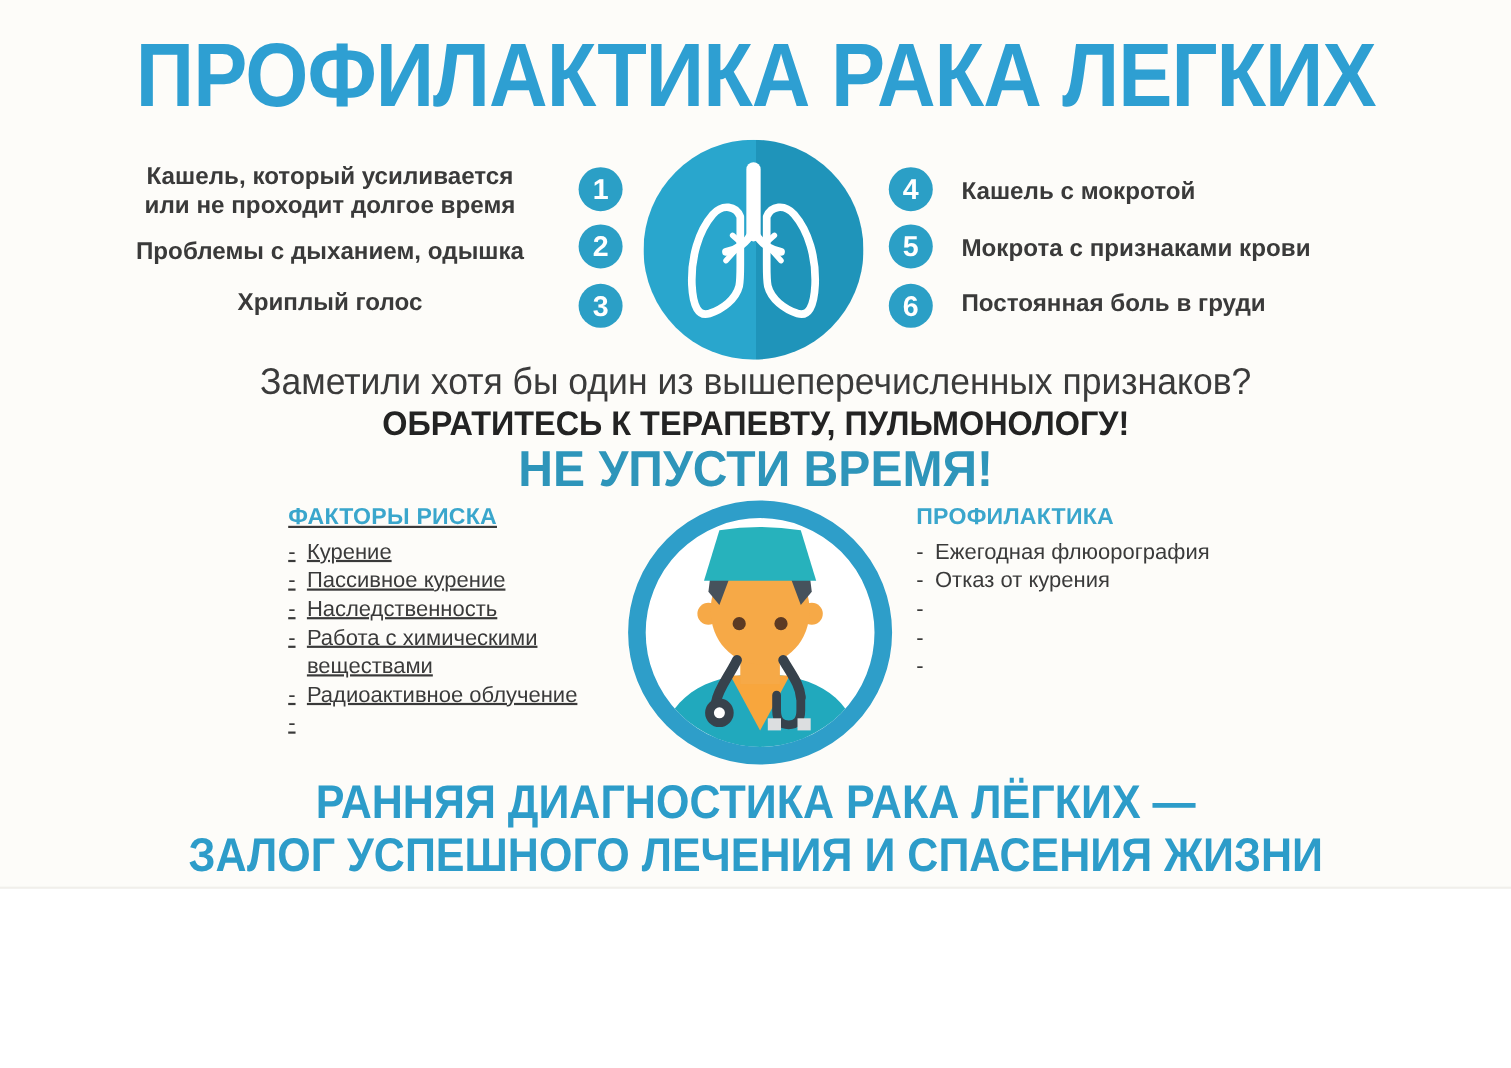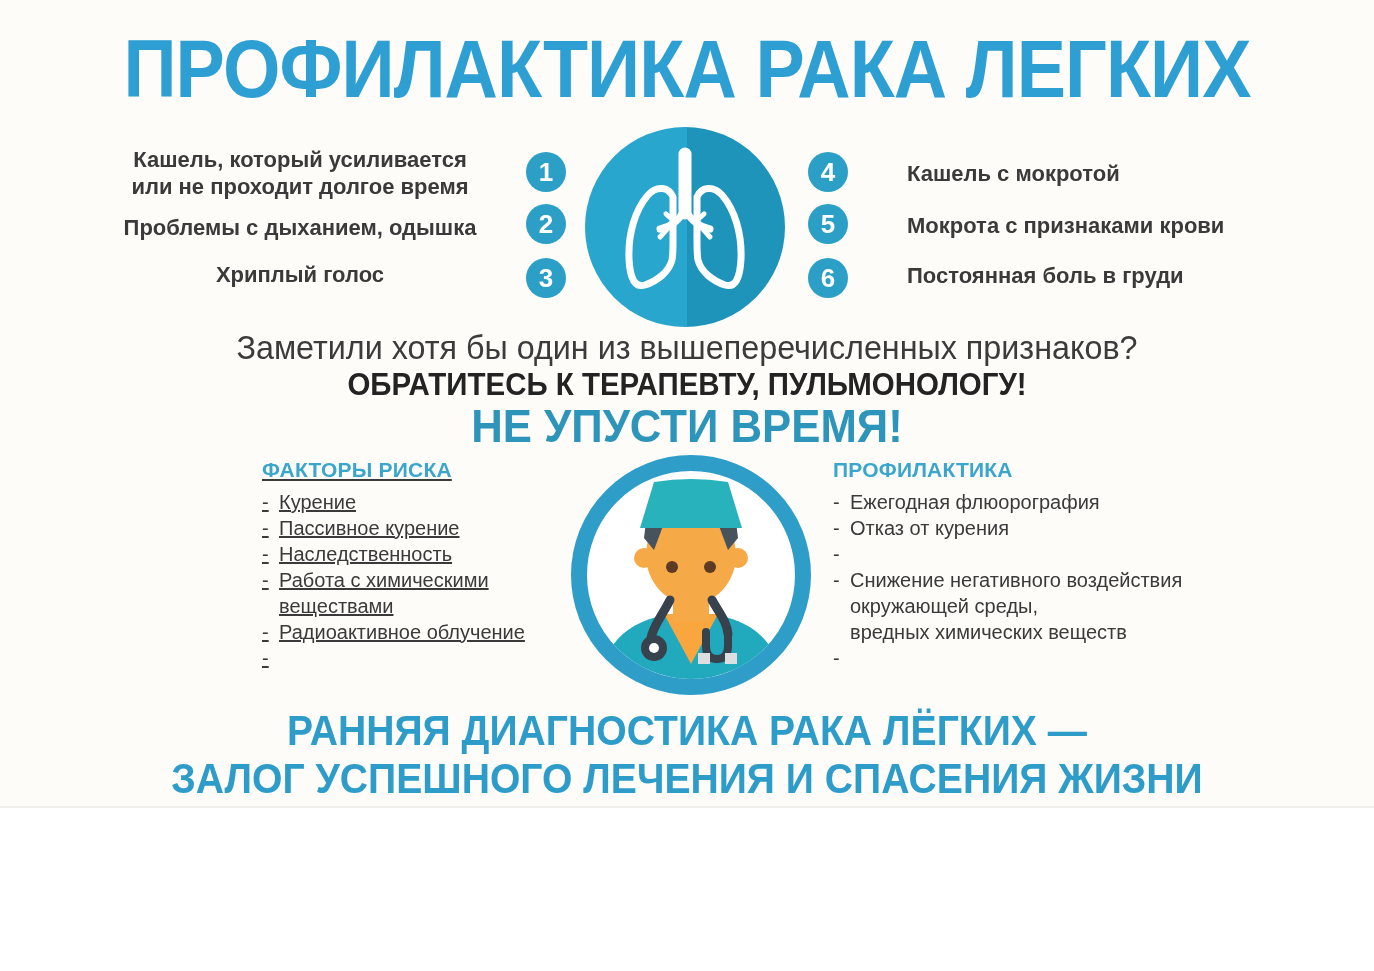--- a/index.html
+++ b/index.html
@@ -15,21 +15,21 @@
     position:absolute; top:26px; left:0; width:100%; margin:0;
     text-align:center; font-size:82px; line-height:1.05; font-weight:700;
     color:#2e9fd2; letter-spacing:-1px;
     transform:scaleX(0.90); transform-origin:50% 50%;
     white-space:nowrap;
   }
 
   
   .sym { position:absolute; font-weight:700; color:#3a3a3a; font-size:22px; line-height:27px; white-space:pre-line; }
   .sym.left  { right:874px; width:400px; text-align:center; }
-  .sym.right { left:907px;  width:430px; text-align:left; }
+  .sym.right { left:874px;  width:430px; text-align:left; }
   .s-t1 { top:146px; } .s-t2 { top:214px; } .s-t3 { top:261px; }
   .s-t4 { top:160px; } .s-t5 { top:212px; } .s-t6 { top:262px; }
 
   .num-badge {
     position:absolute; width:40px; height:40px; border-radius:50%;
     background:#2b9fc6; color:#ffffff; font-weight:700; font-size:26px;
     display:flex; align-items:center; justify-content:center;
   }
   .c1 { left:526px; top:152px; } .c2 { left:526px; top:204px; } .c3 { left:526px; top:258px; }
   .c4 { left:808px; top:152px; } .c5 { left:808px; top:204px; } .c6 { left:808px; top:258px; }
@@ -188,23 +188,20 @@
         </li>
       <li>
           <span class="dash">-</span>
           <span class="item-text">Отказ от курения</span>
         </li>
       <li>
           <span class="dash">-</span>
         </li>
       <li>
           <span class="dash">-</span>
-          <span class="item-text">Снижение негативного воздействия
-окружающей среды,
-вредных химических веществ</span>
         </li>
       <li>
           <span class="dash">-</span>
         </li>
     </ul>
   </div>
 
   <div class="footer">
     <div>РАННЯЯ ДИАГНОСТИКА РАКА ЛЁГКИХ —</div>
     <div>ЗАЛОГ УСПЕШНОГО ЛЕЧЕНИЯ И СПАСЕНИЯ ЖИЗНИ</div>

